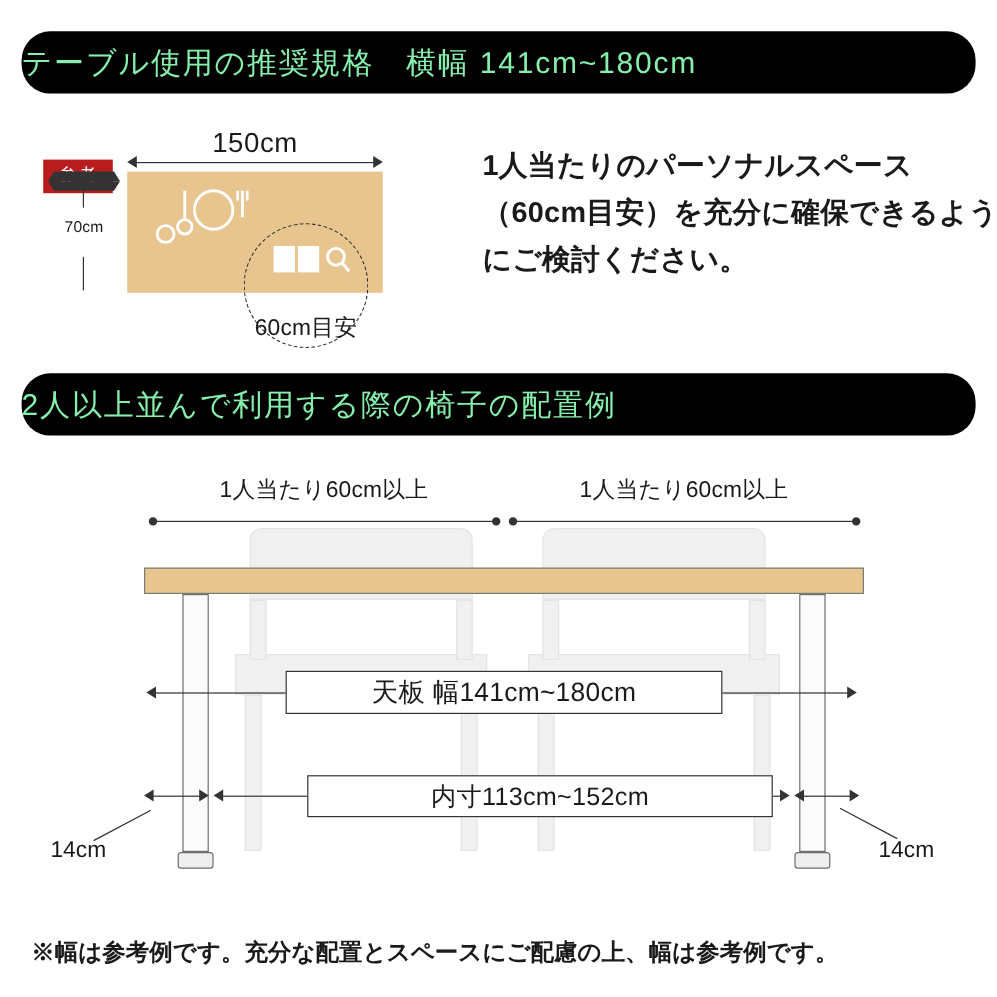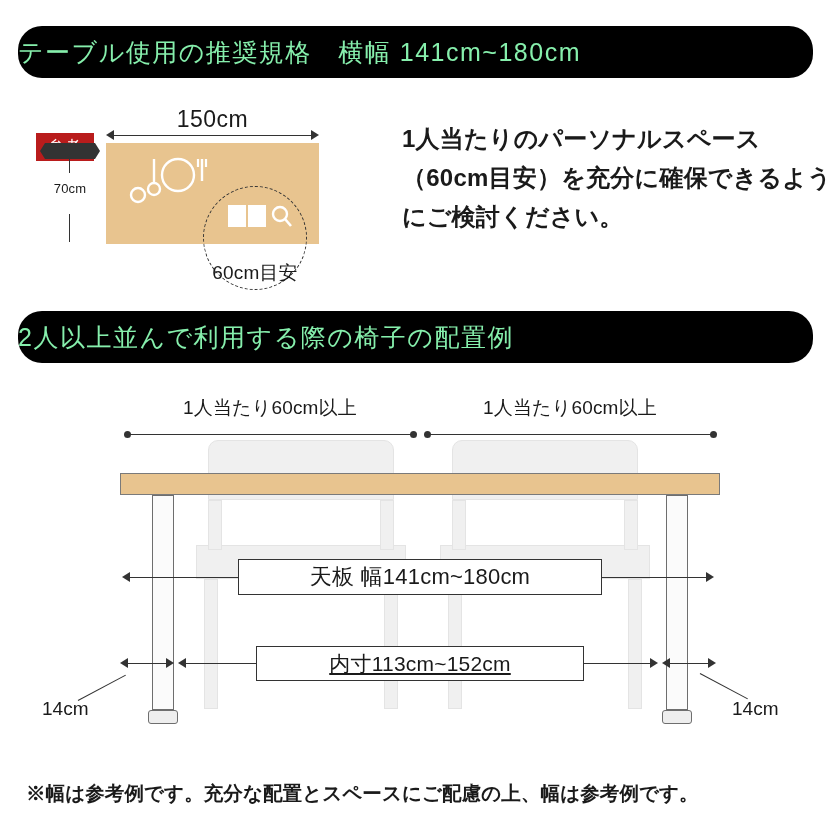--- a/index.html
+++ b/index.html
@@ -239,21 +239,21 @@
 <div class="hline" style="left:128px; top:577px; width:584px;"></div>
 <div class="arrow-l" style="left:122px; top:572px;"></div>
 <div class="arrow-r" style="left:706px; top:572px;"></div>
 <div class="dimbox" style="left:238px; top:559px; width:364px; height:36px;">
   <span>天板 幅141cm~180cm</span>
 </div>
 
 <div class="hline" style="left:184px; top:663px; width:472px;"></div>
 <div class="arrow-l" style="left:178px; top:658px;"></div>
 <div class="arrow-r" style="left:650px; top:658px;"></div>
-<div class="dimbox smallbox" style="left:256px; top:646px; width:328px; height:35px;text-decoration:underline;">
+<div class="dimbox smallbox" style="left:256px; top:646px; width:388px; height:35px;">
   <span>内寸113cm~152cm</span>
 </div>
 
 <div class="hline" style="left:126px; top:663px; width:46px;"></div>
 <div class="arrow-l" style="left:120px; top:658px;"></div>
 <div class="arrow-r" style="left:166px; top:658px;"></div>
 <div class="hline" style="left:78px; top:700px; width:54px; transform:rotate(-28deg); transform-origin:left center;"></div>
 <div class="sidelbl" style="left:42px; top:698px;">14cm</div>
 
 <div class="hline" style="left:668px; top:663px; width:46px;"></div>

